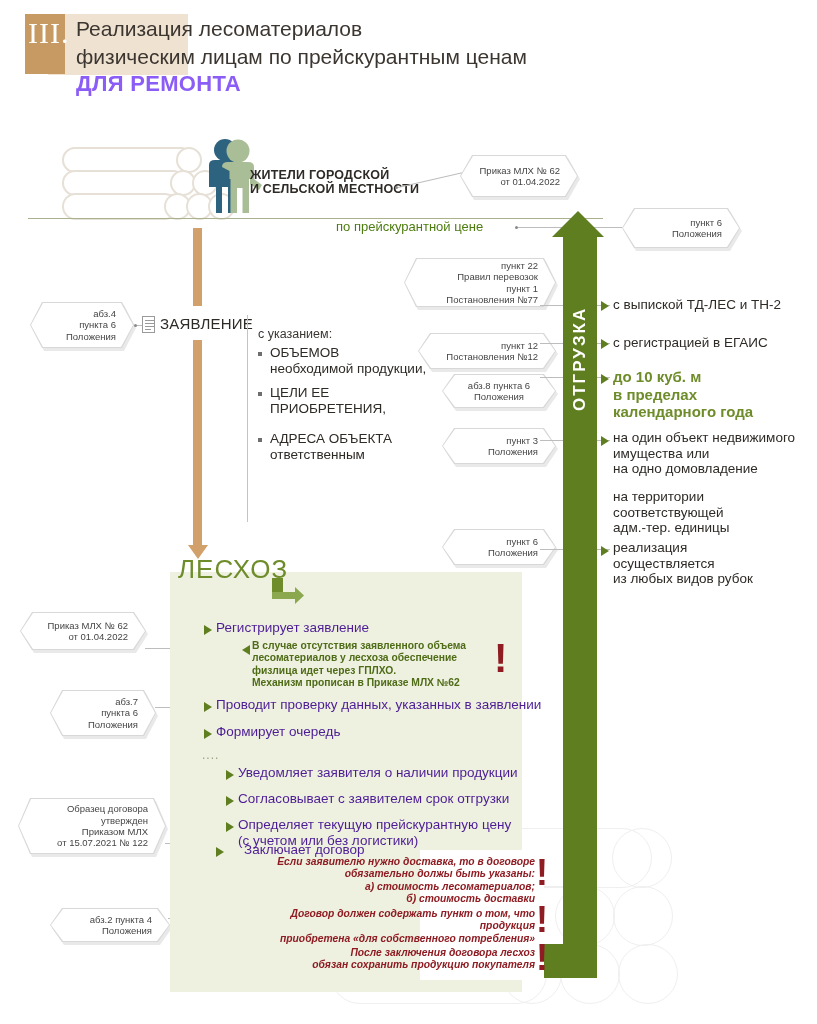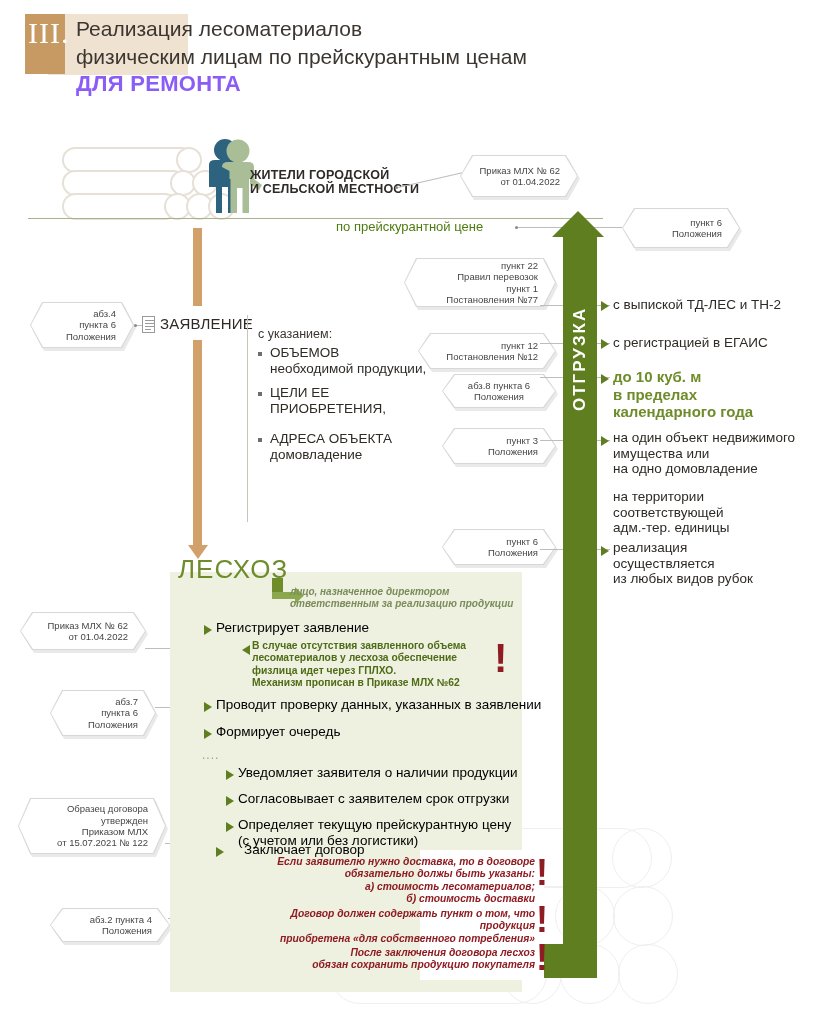--- a/index.html
+++ b/index.html
@@ -82,21 +82,21 @@
     border-bottom:5px solid transparent;border-left:8px solid #5F7E1F;}
   .gtxt{position:absolute;font-size:13.5px;line-height:15.5px;color:#2E2A26;}
   .gtxt.big{font-size:15px;line-height:17.5px;font-weight:bold;color:#6E8C2A;}
 
   
   .lx-panel{position:absolute;left:170px;top:572px;width:352px;height:420px;background:#EEF0E0;}
   .lx-title{position:absolute;left:178px;top:554px;font-size:26px;color:#6E8C2A;letter-spacing:1px;}
   .lx-hook{position:absolute;left:270px;top:578px;width:30px;height:28px;}
   .lx-note{position:absolute;left:290px;top:586px;font-size:10px;line-height:12px;color:#7A8C5A;
     font-style:italic;font-weight:bold;}
-  .lx-item{position:absolute;font-size:13.5px;line-height:15.5px;color:#000000;}
+  .lx-item{position:absolute;font-size:13.5px;line-height:15.5px;color:#4c1d95;}
   .lx-b{position:absolute;width:0;height:0;border-top:5px solid transparent;
     border-bottom:5px solid transparent;border-left:8px solid #5F7E1F;}
   .lx-callout{position:absolute;left:252px;top:640px;width:242px;font-size:10.3px;line-height:12.4px;
     color:#4E6B16;font-weight:bold;}
   .lx-cb{position:absolute;left:242px;top:645px;width:0;height:0;border-top:5px solid transparent;
     border-bottom:5px solid transparent;border-right:8px solid #5F7E1F;}
   .excl{position:absolute;color:#8E1C22;font-weight:bold;font-family:"Liberation Sans",sans-serif;}
   .dots{position:absolute;left:202px;top:748px;font-size:12px;color:#9AA385;letter-spacing:1px;}
 
   
@@ -297,21 +297,21 @@
     <div>необходимой продукции,</div>
   </div>
   <div class="sq-bul" style="top:392px;"></div>
   <div class="sub-item" style="top:385px;">
     <div>ЦЕЛИ ЕЕ</div>
     <div>ПРИОБРЕТЕНИЯ,</div>
   </div>
   <div class="sq-bul" style="top:438px;"></div>
   <div class="sub-item" style="top:431px;">
     <div>АДРЕСА ОБЪЕКТА</div>
-    <div>домовладение</div>
+    <div>ответственным</div>
   </div>
 
   <div class="gr-head"></div>
   <div class="gr-shaft"></div>
   <div class="gr-foot"></div>
   <div class="gr-label">ОТГРУЗКА</div>
 
   <div class="gbul" style="left:601px;top:301px;"></div>
   <div class="gtxt" style="left:613px;top:297px;">с выпиской ТД-ЛЕС и ТН-2</div>
 
@@ -338,22 +338,20 @@
 из любых видов рубок</div>
 
   <div class="lx-panel"></div>
   <div class="lx-title">ЛЕСХОЗ</div>
   <div class="lx-hook">
     <svg width="34" height="30" viewBox="0 0 34 30">
       <path d="M2 0 h11 v14 h12 v-5 l9 8.5 -9 8.5 v-5 H2 z" fill="#8BA84E"></path>
       <rect x="2" y="0" width="11" height="14" fill="#6E8C2A"></rect>
     </svg>
   </div>
-  <div class="lx-note" style="white-space:pre-line;">лицо, назначенное директором
-ответственным за реализацию продукции</div>
 
   <div class="lx-b" style="left:204px;top:625px;"></div>
   <div class="lx-item" style="left:216px;top:620px;">Регистрирует заявление</div>
 
   <div class="lx-cb"></div>
   <div class="lx-callout" style="white-space:pre-line;">В случае отсутствия заявленного объема
 лесоматериалов у лесхоза обеспечение
 физлица идет через ГПЛХО.
 Механизм прописан в Приказе МЛХ №62</div>
   <div class="excl" style="left:494px;top:638px;font-size:40px;line-height:40px;">!</div>

